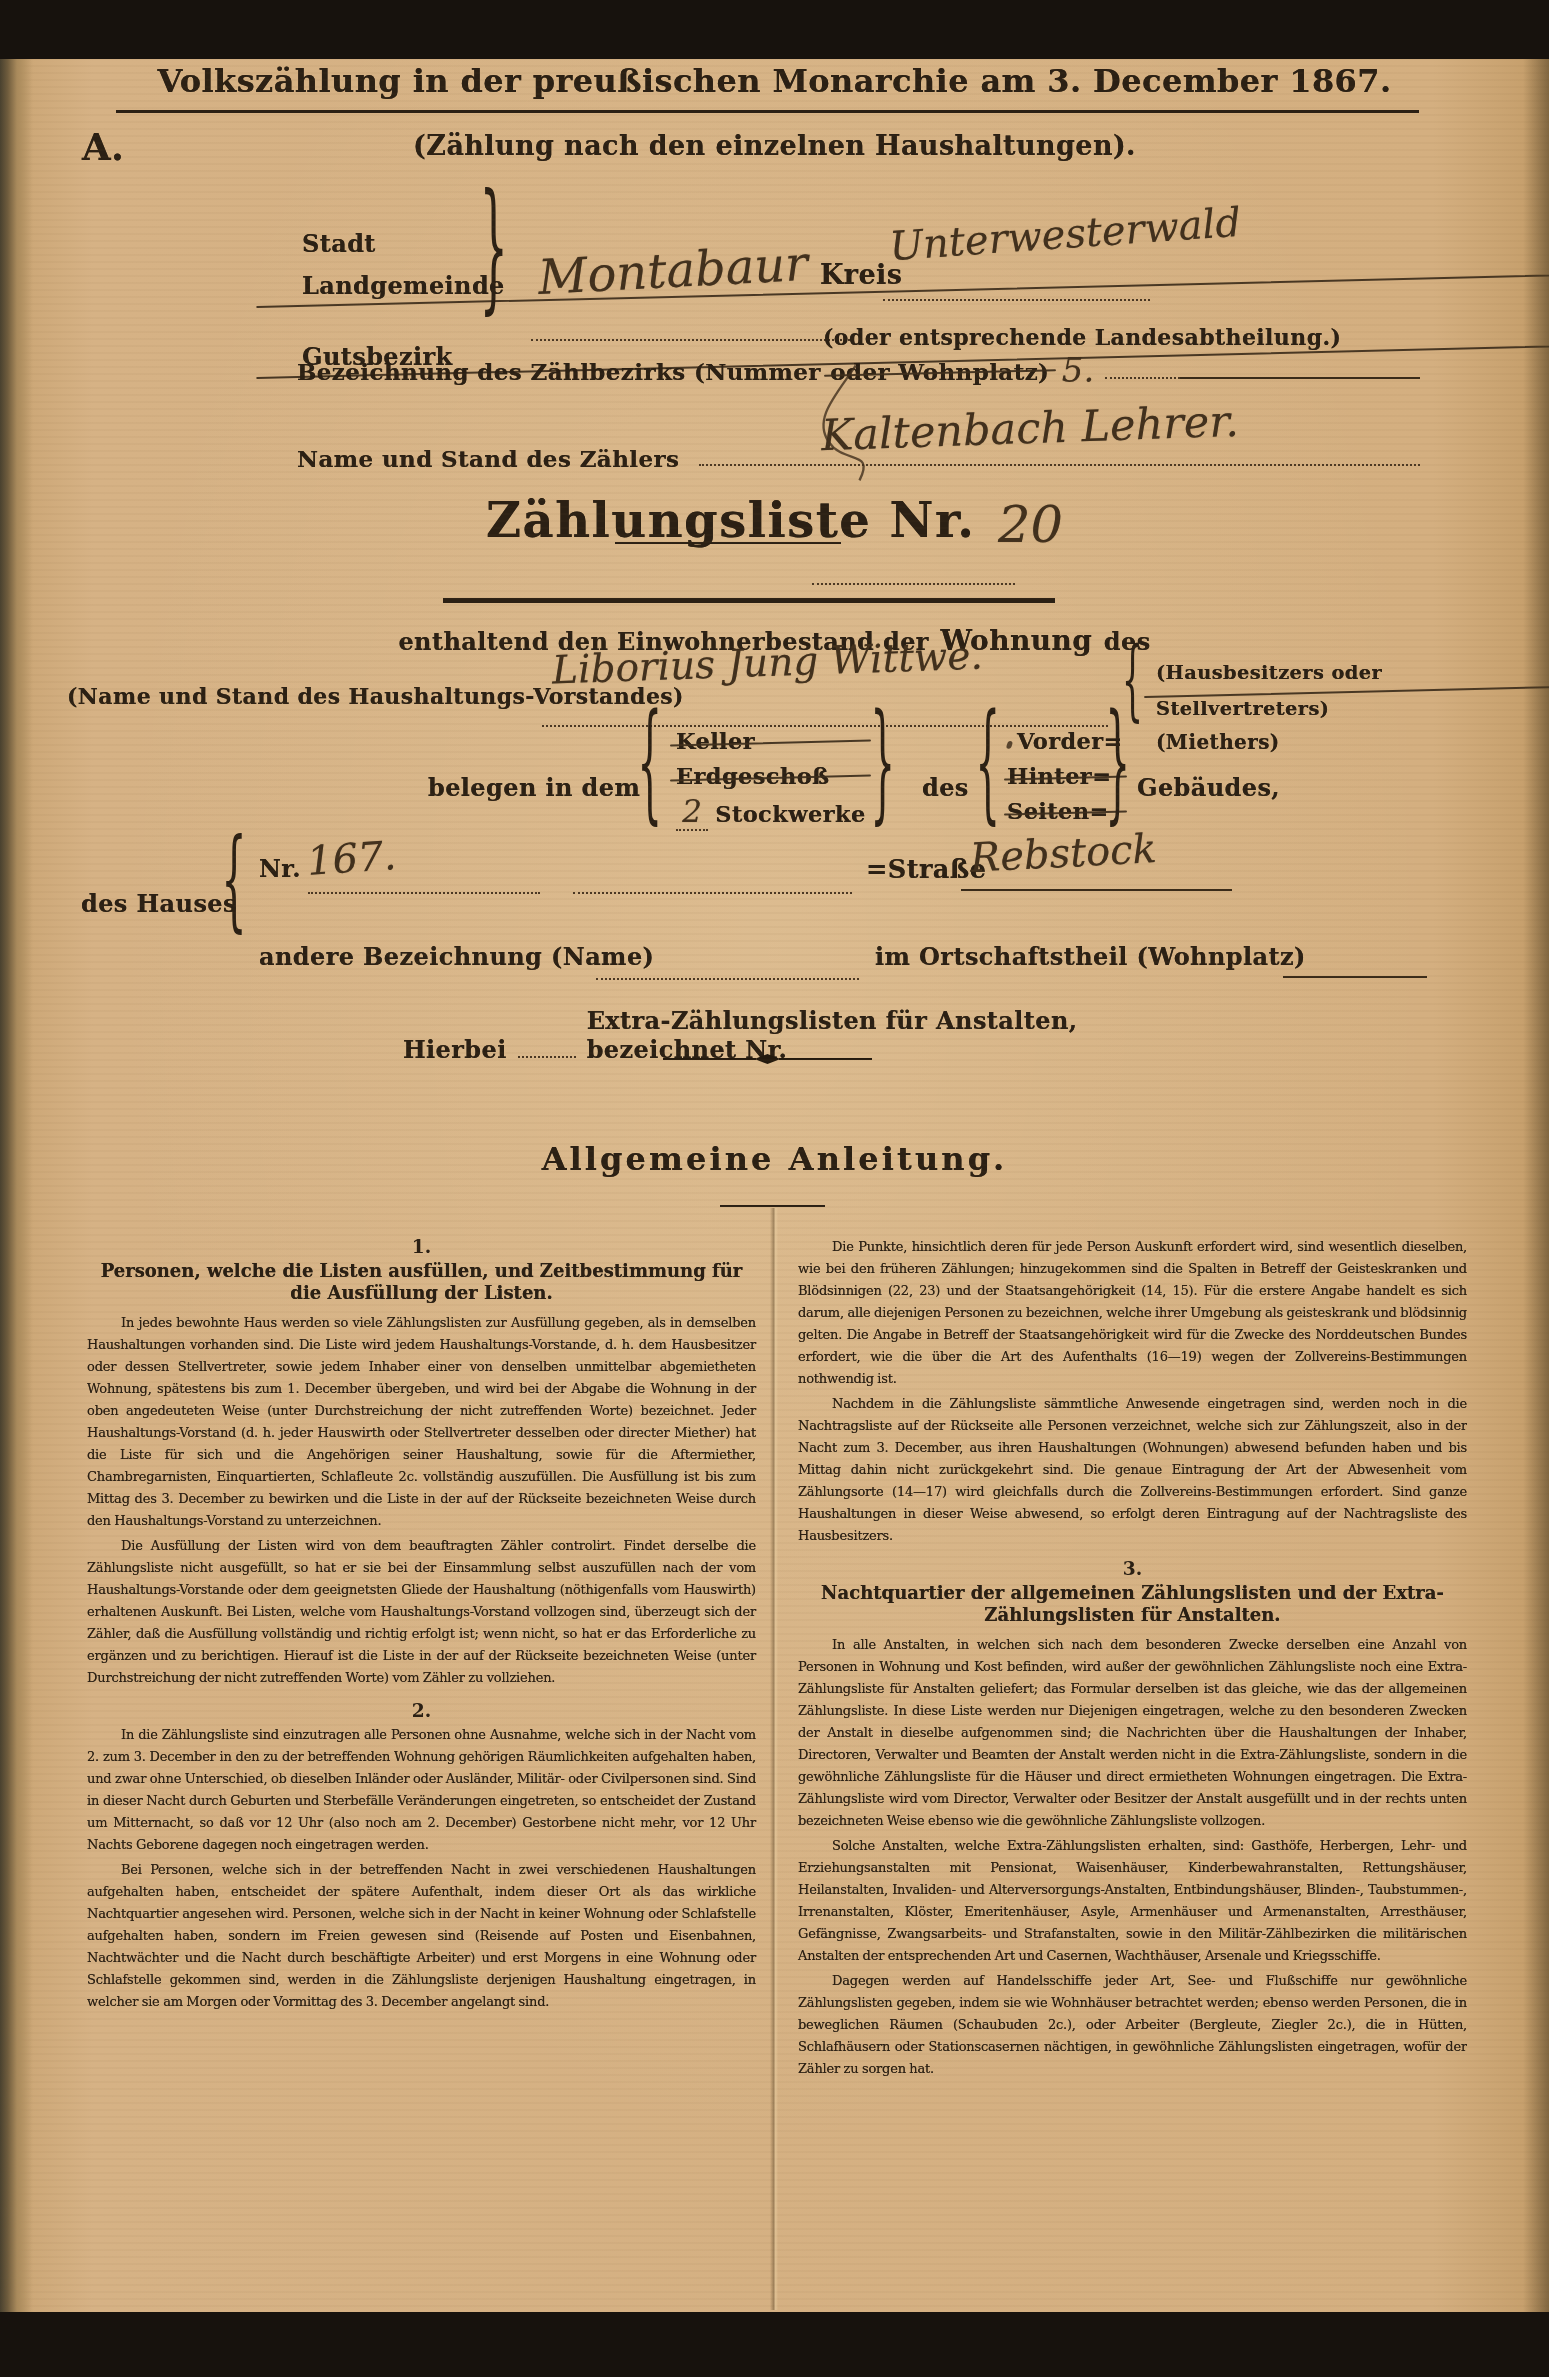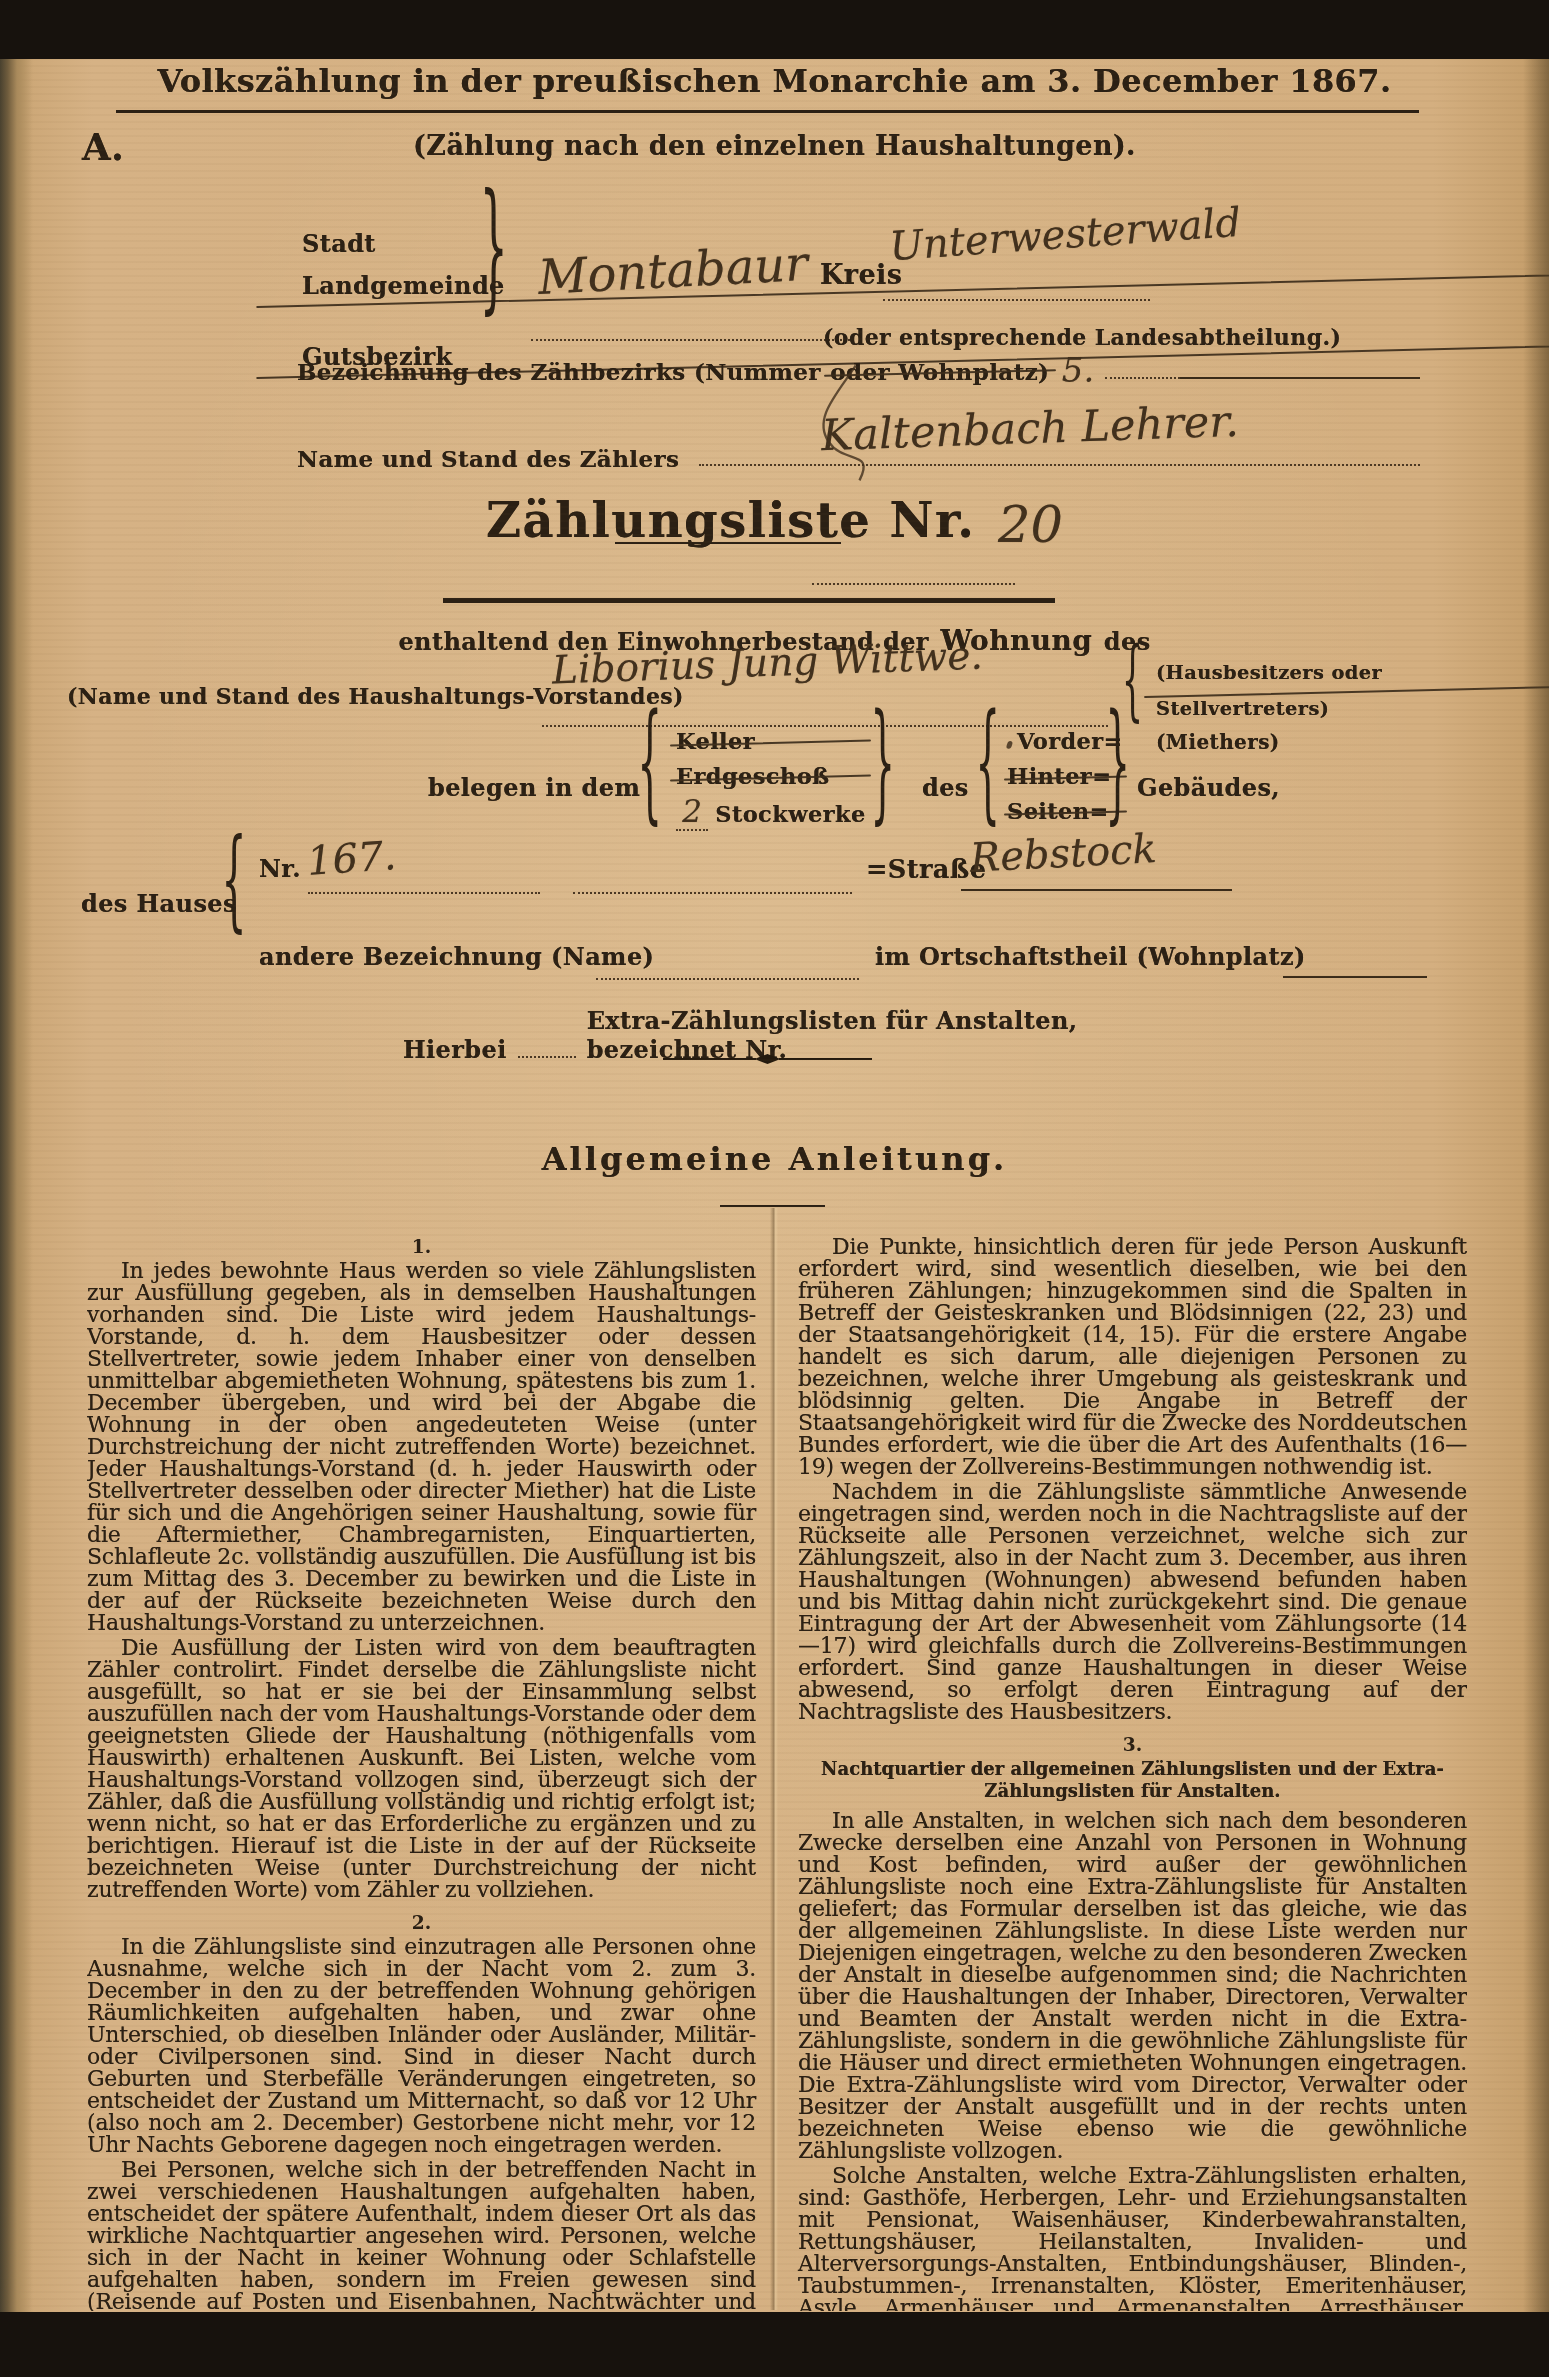--- a/index.html
+++ b/index.html
@@ -34,21 +34,21 @@
   .row-flex{display:flex;align-items:flex-end;}
   .diamond-rule{display:flex;align-items:center;}
   .diamond-rule .wing{flex:1;height:2.3px;background:#241a0e;}
   .diamond-rule .gem{width:26px;height:10px;background:#241a0e;margin:0 -1.5px;
         clip-path:polygon(50% 0,100% 50%,50% 100%,0 50%);}
   .tick-dot{display:inline-block;width:5.4px;height:7.7px;background:#41301d;border-radius:60% 40%;
         transform:rotate(18deg);margin-right:4.6px;opacity:.85;}
   
   .cols{display:flex;gap:42px;z-index:2;}
   .col{flex:1;}
-  .col p{margin:0 0 3.1px 0;font-size:22px;line-height:22px;text-align:justify;
+  .col p{margin:0 0 3.1px 0;font-size:13px;line-height:22px;text-align:justify;
         text-indent:34px;letter-spacing:-0.2px;word-spacing:-0.4px;
         text-shadow:0 0 0.4px rgba(43,32,20,.65);}
   .sec-no{text-align:center;font-weight:700;font-size:18.6px;margin:11px 0 3.1px 0;}
   .sec-head{text-align:center;font-weight:700;font-size:18px;line-height:22px;margin:0 0 7.7px 0;
         text-shadow:0 0 0.4px rgba(43,32,20,.8);}
   svg.flourish{position:absolute;z-index:1;}
 </style>
 </head>
 <body>
 
@@ -166,20 +166,21 @@
     <span class="gem"></span>
     <span class="wing"></span>
   </div>
 
   <div class="abs center fr" style="top:1140px;font-size:32px;letter-spacing:3.1px;">Allgemeine Anleitung.</div>
   <div class="abs rule" style="left:720px;top:1205px;width:105px;height:1.5px;"></div>
 
   <div class="abs cols" style="left:87px;top:1236px;width:1380px;height:1075px;overflow:hidden;">
     <div class="col">
       <div class="sec-no" style="margin-top:0;">1.</div>
+      <div class="sec-head">Personen, welche die Listen ausfüllen, und Zeitbestimmung für die Ausfüllung der Listen.</div>
       <p>In jedes bewohnte Haus werden so viele Zählungslisten zur Ausfüllung gegeben, als in demselben Haushaltungen vorhanden sind. Die Liste wird jedem Haushaltungs-Vorstande, d. h. dem Hausbesitzer oder dessen Stellvertreter, sowie jedem Inhaber einer von denselben unmittelbar abgemietheten Wohnung, spätestens bis zum 1. December übergeben, und wird bei der Abgabe die Wohnung in der oben angedeuteten Weise (unter Durchstreichung der nicht zutreffenden Worte) bezeichnet. Jeder Haushaltungs-Vorstand (d. h. jeder Hauswirth oder Stellvertreter desselben oder directer Miether) hat die Liste für sich und die Angehörigen seiner Haushaltung, sowie für die Aftermiether, Chambregarnisten, Einquartierten, Schlafleute 2c. vollständig auszufüllen. Die Ausfüllung ist bis zum Mittag des 3. December zu bewirken und die Liste in der auf der Rückseite bezeichneten Weise durch den Haushaltungs-Vorstand zu unterzeichnen.</p>
       <p>Die Ausfüllung der Listen wird von dem beauftragten Zähler controlirt. Findet derselbe die Zählungsliste nicht ausgefüllt, so hat er sie bei der Einsammlung selbst auszufüllen nach der vom Haushaltungs-Vorstande oder dem geeignetsten Gliede der Haushaltung (nöthigenfalls vom Hauswirth) erhaltenen Auskunft. Bei Listen, welche vom Haushaltungs-Vorstand vollzogen sind, überzeugt sich der Zähler, daß die Ausfüllung vollständig und richtig erfolgt ist; wenn nicht, so hat er das Erforderliche zu ergänzen und zu berichtigen. Hierauf ist die Liste in der auf der Rückseite bezeichneten Weise (unter Durchstreichung der nicht zutreffenden Worte) vom Zähler zu vollziehen.</p>
       <div class="sec-no">2.</div>
       <p>In die Zählungsliste sind einzutragen alle Personen ohne Ausnahme, welche sich in der Nacht vom 2. zum 3. December in den zu der betreffenden Wohnung gehörigen Räumlichkeiten aufgehalten haben, und zwar ohne Unterschied, ob dieselben Inländer oder Ausländer, Militär- oder Civilpersonen sind. Sind in dieser Nacht durch Geburten und Sterbefälle Veränderungen eingetreten, so entscheidet der Zustand um Mitternacht, so daß vor 12 Uhr (also noch am 2. December) Gestorbene nicht mehr, vor 12 Uhr Nachts Geborene dagegen noch eingetragen werden.</p>
       <p>Bei Personen, welche sich in der betreffenden Nacht in zwei verschiedenen Haushaltungen aufgehalten haben, entscheidet der spätere Aufenthalt, indem dieser Ort als das wirkliche Nachtquartier angesehen wird. Personen, welche sich in der Nacht in keiner Wohnung oder Schlafstelle aufgehalten haben, sondern im Freien gewesen sind (Reisende auf Posten und Eisenbahnen, Nachtwächter und die Nacht durch beschäftigte Arbeiter) und erst Morgens in eine Wohnung oder Schlafstelle gekommen sind, werden in die Zählungsliste derjenigen Haushaltung eingetragen, in welcher sie am Morgen oder Vormittag des 3. December angelangt sind.</p>
     </div>
     <div class="col">
       <p>Die Punkte, hinsichtlich deren für jede Person Auskunft erfordert wird, sind wesentlich dieselben, wie bei den früheren Zählungen; hinzugekommen sind die Spalten in Betreff der Geisteskranken und Blödsinnigen (22, 23) und der Staatsangehörigkeit (14, 15). Für die erstere Angabe handelt es sich darum, alle diejenigen Personen zu bezeichnen, welche ihrer Umgebung als geisteskrank und blödsinnig gelten. Die Angabe in Betreff der Staatsangehörigkeit wird für die Zwecke des Norddeutschen Bundes erfordert, wie die über die Art des Aufenthalts (16—19) wegen der Zollvereins-Bestimmungen nothwendig ist.</p>
       <p>Nachdem in die Zählungsliste sämmtliche Anwesende eingetragen sind, werden noch in die Nachtragsliste auf der Rückseite alle Personen verzeichnet, welche sich zur Zählungszeit, also in der Nacht zum 3. December, aus ihren Haushaltungen (Wohnungen) abwesend befunden haben und bis Mittag dahin nicht zurückgekehrt sind. Die genaue Eintragung der Art der Abwesenheit vom Zählungsorte (14—17) wird gleichfalls durch die Zollvereins-Bestimmungen erfordert. Sind ganze Haushaltungen in dieser Weise abwesend, so erfolgt deren Eintragung auf der Nachtragsliste des Hausbesitzers.</p>
       <div class="sec-no">3.</div>

